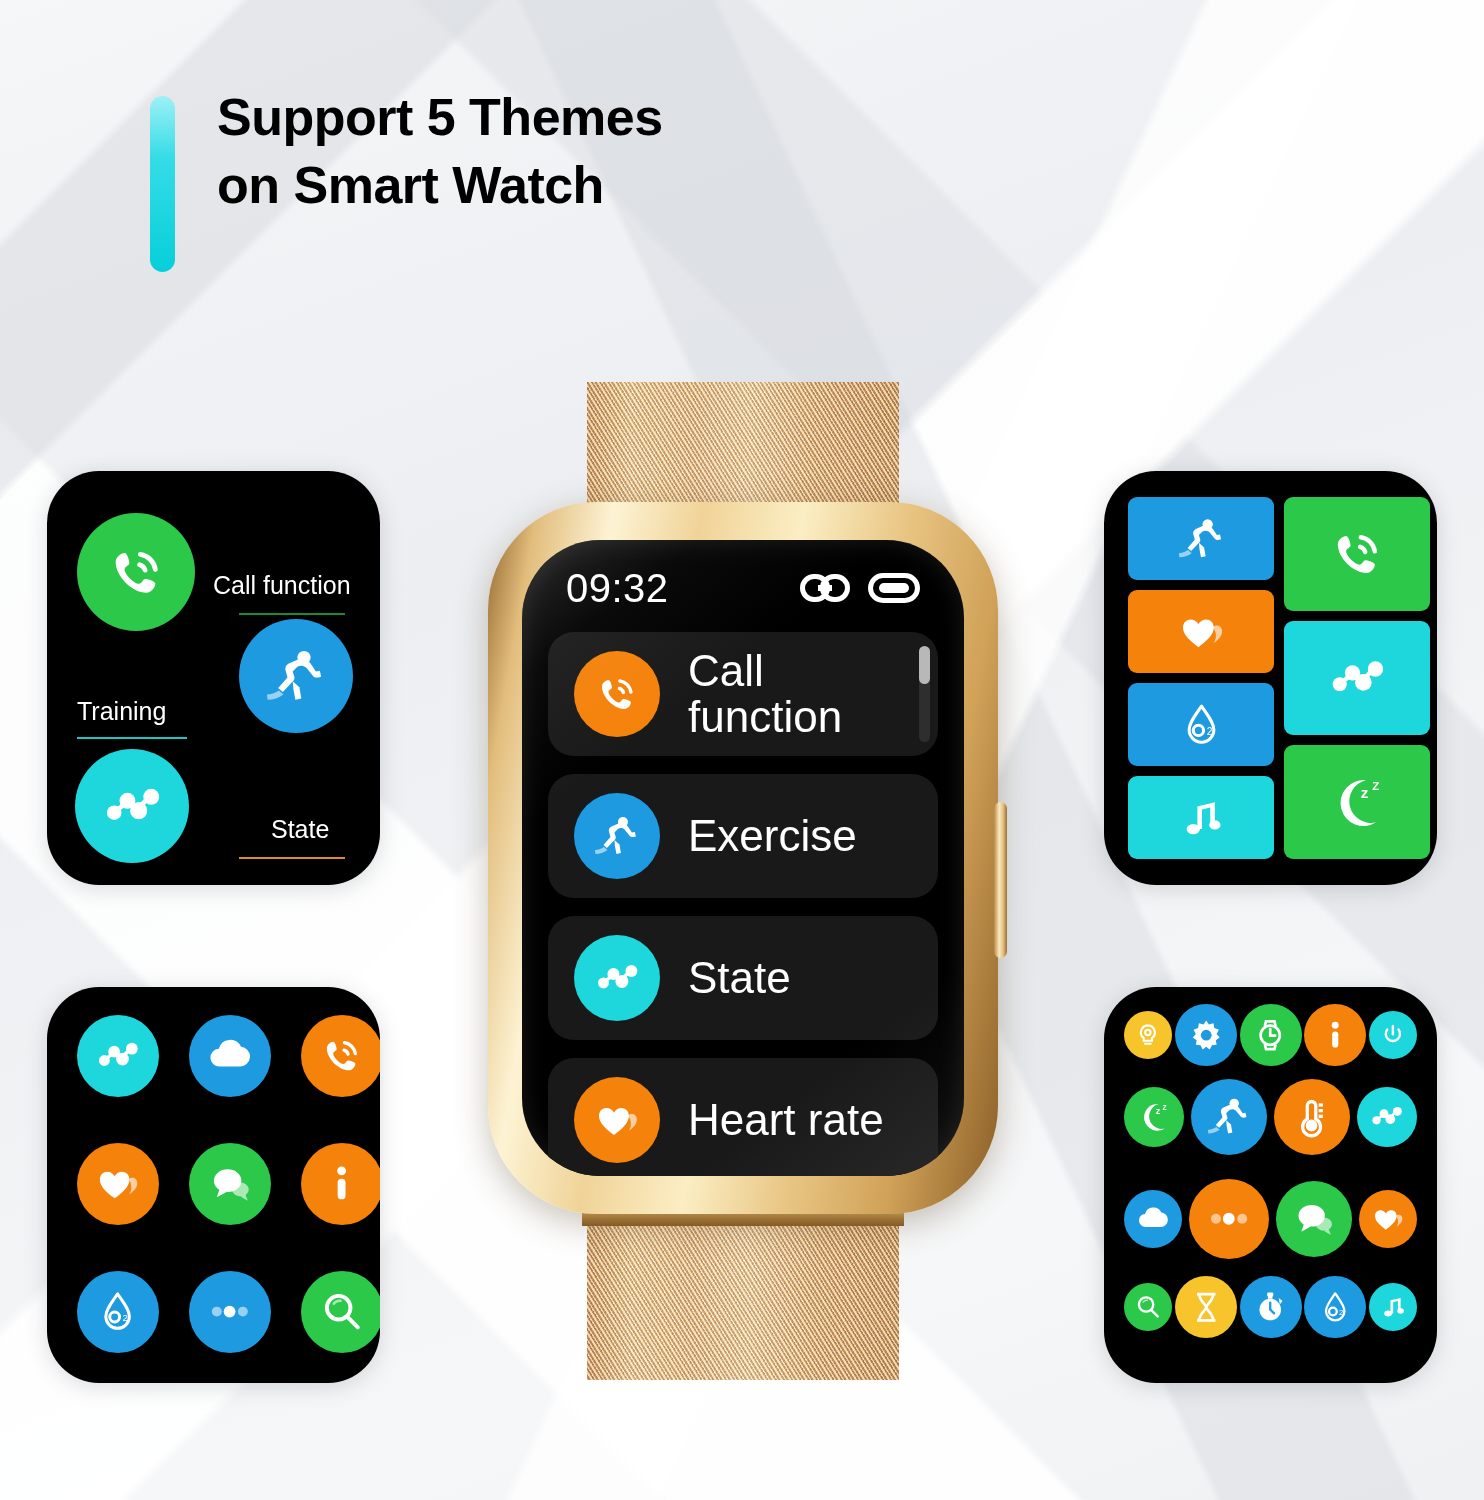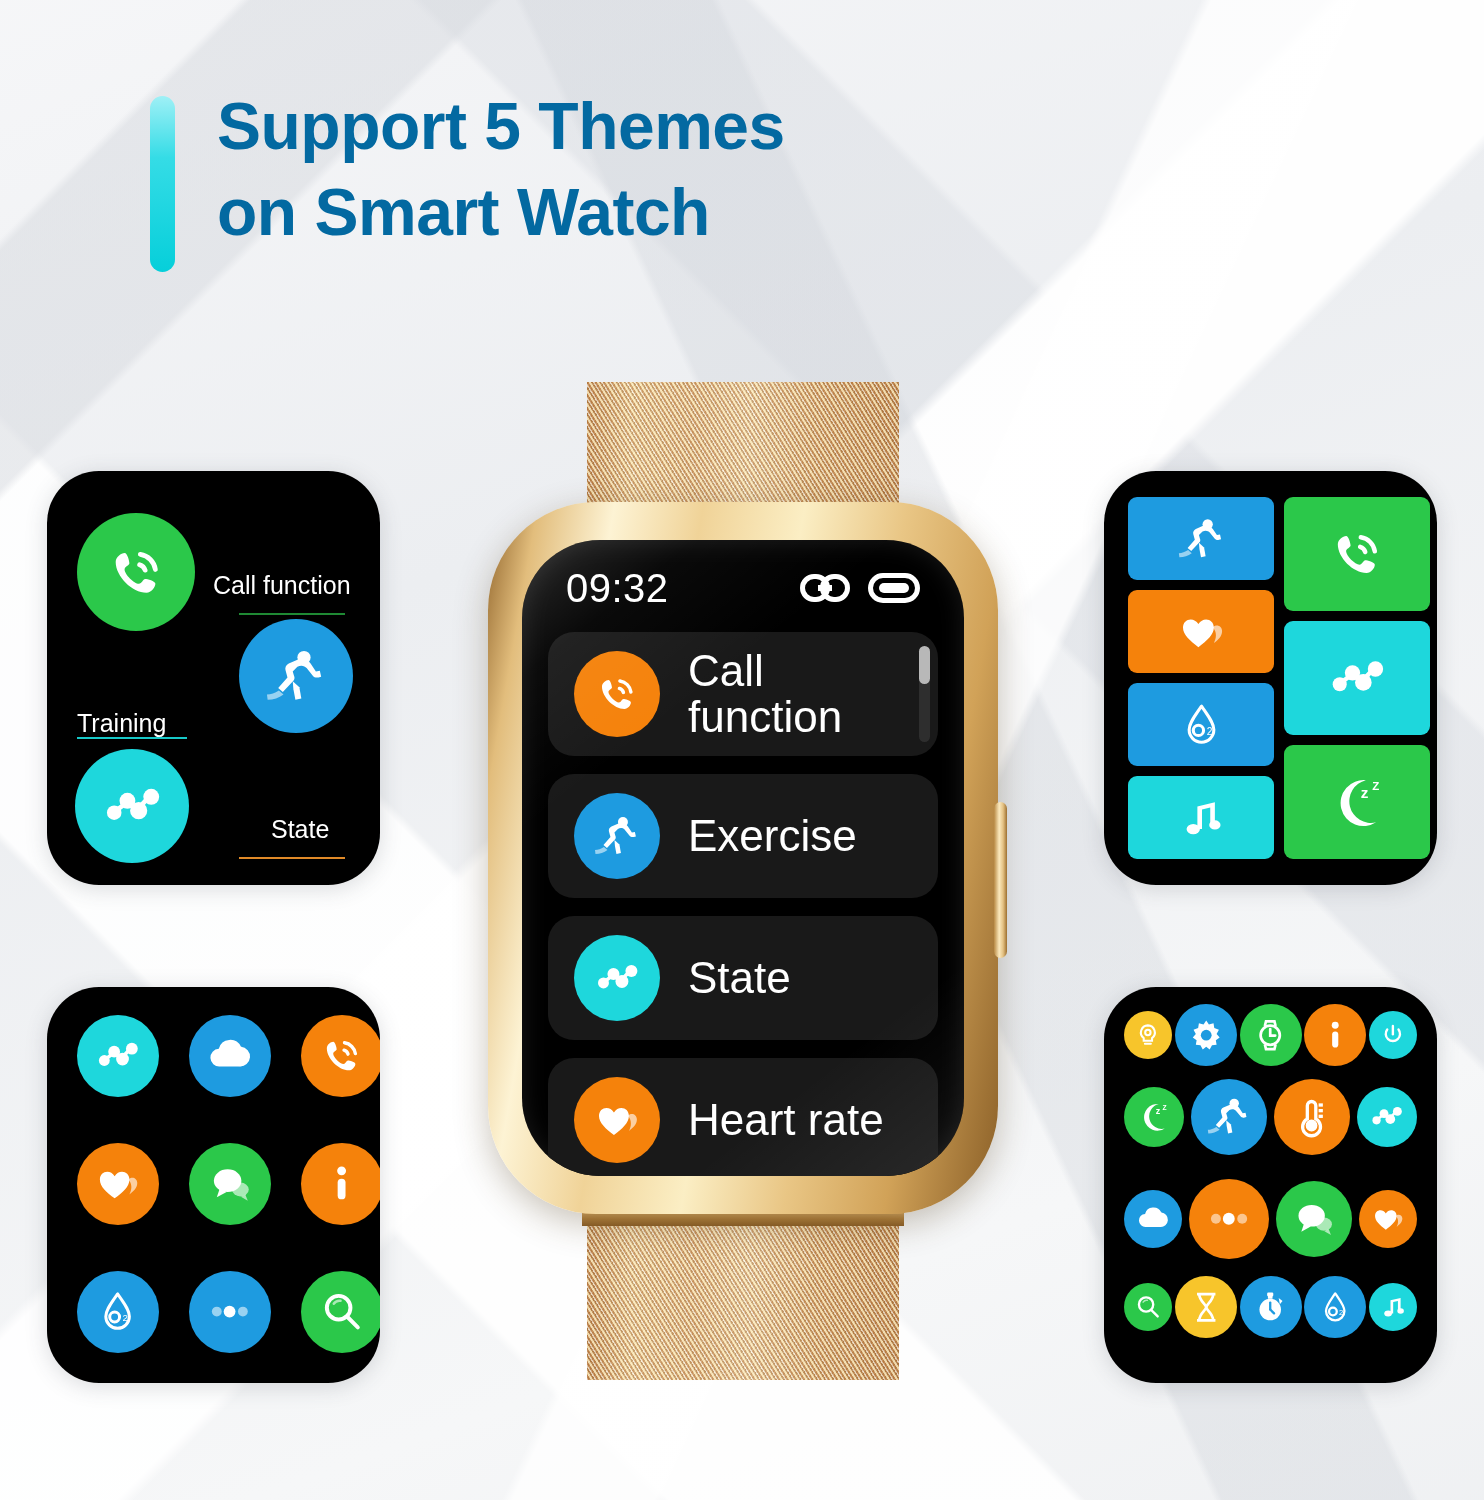--- a/index.html
+++ b/index.html
@@ -29,22 +29,22 @@
       linear-gradient(-115deg, rgba(210,214,220,0) 35%, rgba(210,214,220,.4) 35.4%, rgba(210,214,220,.4) 44%, rgba(210,214,220,0) 44.4%);
   }
 
   
   #headline{ position:absolute; left:150px; top:96px; display:flex; gap:42px; }
   #accent-bar{
     width:25px; height:176px; border-radius:13px; flex:none;
     background:linear-gradient(180deg,#9ff0f6 0%, #35dce6 35%, #06cfda 100%);
   }
   #headline-text{
-    font-size:66px; font-weight:700; line-height:1.30;
-    color:#0369a1; letter-spacing:-.5px; white-space:pre-line;
+    font-size:52px; font-weight:700; line-height:1.30;
+    color:#000000; letter-spacing:-.5px; white-space:pre-line;
     margin-top:-12px;
   }
 
   
   .panel{
     position:absolute; background:#000; border-radius:52px;
     overflow:hidden;
     box-shadow:0 4px 22px rgba(60,65,75,.18);
   }
   #panel-tl{ left:47px;   top:471px;  width:333px; height:414px; }
@@ -162,21 +162,21 @@
         <svg class="ic" viewBox="0 0 100 100" width="100%" height="100%">
           <g fill="#fff">
             <circle cx="62" cy="22" r="10"></circle>
             <path d="M52 36c5-3 11-2 14 2l9 11c2 3 6 4 9 3l4-1-2-9-6 1-8-12c-4-6-12-9-19-6l-14 6c-4 2-6 6-5 10l3 11-14 16 7 6 16-17c2-2 2-5 1-7l-2-7z"></path>
             <path d="M45 58l10 9 3 17-9 2-3-16z"></path>
             <path d="M24 72c-6 4-12 6-18 6l1 8c9 0 17-3 24-8z" opacity=".55"></path>
           </g>
         </svg>
       </span>
     </div>
-  <div class="lbl" style="left:30px;top:238px;">Training</div>
+  <div class="lbl" style="left:30px;top:226px;">Training</div>
   <div class="rule" style="left:30px;top:266px;width:110px;background:#17c8c8;"></div>
 
   <div class="circ" style="left:28px;top:278px;width:114px;height:114px;background:#1ED7DC;">
       <span style="width: 58%; height: 58%; display: block;">
         <svg class="ic" viewBox="0 0 100 100" width="100%" height="100%">
           <g fill="#fff">
             <path d="M24 58l18-13 16 10 18-19" stroke="#fff" stroke-width="7" fill="none" stroke-linecap="round"></path>
             <circle cx="23" cy="60" r="11"></circle>
             <circle cx="43" cy="42" r="12"></circle>
             <circle cx="60" cy="57" r="13"></circle>

